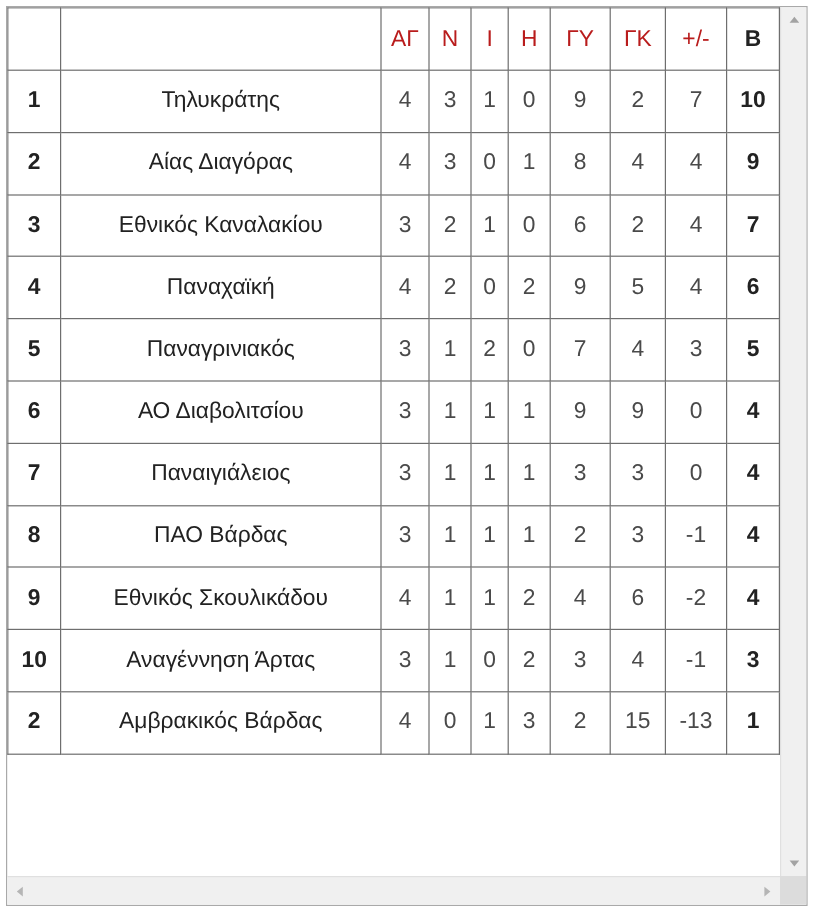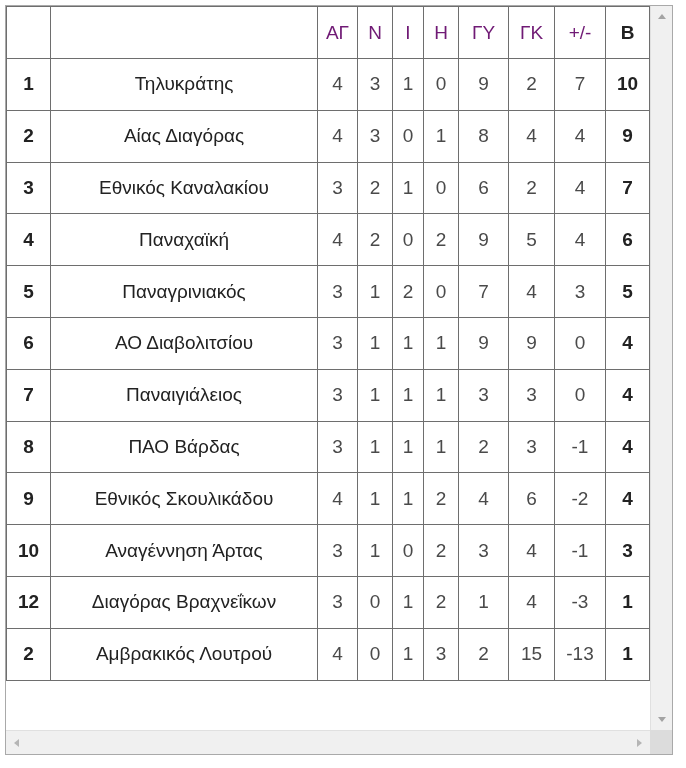--- a/index.html
+++ b/index.html
@@ -6,21 +6,21 @@
   body { width:686px; height:768px; position:relative; overflow:hidden;
          font-family:"Liberation Sans", sans-serif; }
   .frame { position:absolute; left:5px; top:5px; width:668px; height:750px;
            border:1px solid #a9a9a9; box-sizing:border-box; background:#fff; overflow:hidden; }
   .viewport { position:absolute; left:0; top:0; width:644px; height:724px; overflow:hidden; }
   table.standings { border-collapse:collapse; table-layout:fixed;
                     width:643px; position:absolute; left:0; top:0; }
   table.standings td, table.standings th {
     border:1px solid #6e6e6e; text-align:center; vertical-align:middle;
     padding:0; color:#333; font-size:19px; font-weight:normal; }
-  table.standings tr.head td { height:51px; color:#701a75; }
+  table.standings tr.head td { height:51px; color:#b91c1c; }
   table.standings tr.row td { height:50.8px; }
   td.pos { font-weight:bold !important; color:#222 !important; font-size:19px; }
   td.team { font-weight:bold; color:#222 !important; font-size:19px; }
   td.pts { font-weight:bold !important; color:#222 !important; }
   td.num { color:#4a4a4a !important; }
   .vscroll { position:absolute; left:644px; top:0; width:22px; height:724px; background:#f0f0f0;
              border-left:1px solid #e0e0e0; box-sizing:border-box; }
   .hscroll { position:absolute; left:0; top:724px; width:644px; height:24px; background:#f0f0f0;
              border-top:1px solid #e0e0e0; box-sizing:border-box; }
   .corner { position:absolute; left:644px; top:724px; width:22px; height:24px; background:#dcdcdc; }
@@ -175,34 +175,22 @@
             <td class="num">3</td>
             <td class="num">1</td>
             <td class="num">0</td>
             <td class="num">2</td>
             <td class="num">3</td>
             <td class="num">4</td>
             <td class="num">-1</td>
             <td class="pts">3</td>
           </tr>
           <tr class="row">
-            <td class="pos">12</td>
-            <td class="team">Διαγόρας Βραχνεΐκων</td>
-            <td class="num">3</td>
-            <td class="num">0</td>
-            <td class="num">1</td>
-            <td class="num">2</td>
-            <td class="num">1</td>
-            <td class="num">4</td>
-            <td class="num">-3</td>
-            <td class="pts">1</td>
-          </tr>
-          <tr class="row">
             <td class="pos">2</td>
-            <td class="team">Αμβρακικός Λουτρού</td>
+            <td class="team">Αμβρακικός Βάρδας</td>
             <td class="num">4</td>
             <td class="num">0</td>
             <td class="num">1</td>
             <td class="num">3</td>
             <td class="num">2</td>
             <td class="num">15</td>
             <td class="num">-13</td>
             <td class="pts">1</td>
           </tr>
         </tbody>

